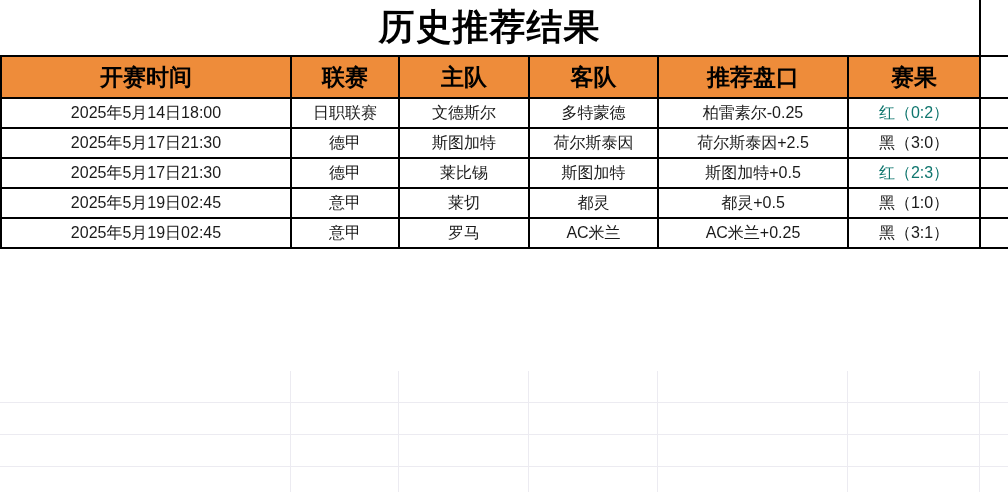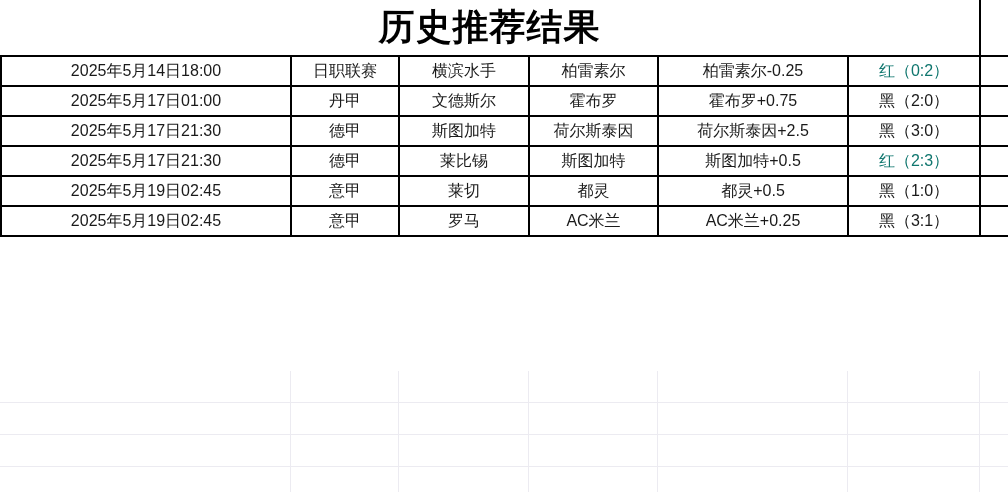--- a/index.html
+++ b/index.html
@@ -42,60 +42,48 @@
     <colgroup>
       <col style="width:290px">
         <col style="width:108px">
         <col style="width:130px">
       <col style="width:129px">
         <col style="width:190px">
         <col style="width:132px">
       <col style="width:29px">
     </colgroup>
     <tbody>
+        <tr>
+      <th>开赛时间</th>
+      <th>联赛</th>
+      <th>主队</th>
+      <th>客队</th>
+      <th>推荐盘口</th>
+      <th>赛果</th>
+      <th class="stub"></th>
+    </tr>
 
     <tr>
       <td>
             <div class="cellclip">2025年5月14日18:00</div>
           </td>
       <td>
             <div class="cellclip">日职联赛</div>
           </td>
       <td>
-            <div class="cellclip">横滨水手</div>
-          </td>
-      <td>
-            <div class="cellclip">柏雷素尔</div>
+            <div class="cellclip">文德斯尔</div>
+          </td>
+      <td>
+            <div class="cellclip">多特蒙德</div>
           </td>
       <td>
             <div class="cellclip">柏雷素尔-0.25</div>
           </td>
       <td class="result">
             <div class="cellclip" data-result="red">红（0:2）</div>
-          </td>
-      <td></td>
-    </tr>
-    <tr>
-      <td>
-            <div class="cellclip">2025年5月17日01:00</div>
-          </td>
-      <td>
-            <div class="cellclip">丹甲</div>
-          </td>
-      <td>
-            <div class="cellclip">文德斯尔</div>
-          </td>
-      <td>
-            <div class="cellclip">霍布罗</div>
-          </td>
-      <td>
-            <div class="cellclip">霍布罗+0.75</div>
-          </td>
-      <td class="result">
-            <div class="cellclip" data-result="black">黑（2:0）</div>
           </td>
       <td></td>
     </tr>
     <tr>
       <td>
             <div class="cellclip">2025年5月17日21:30</div>
           </td>
       <td>
             <div class="cellclip">德甲</div>
           </td>

